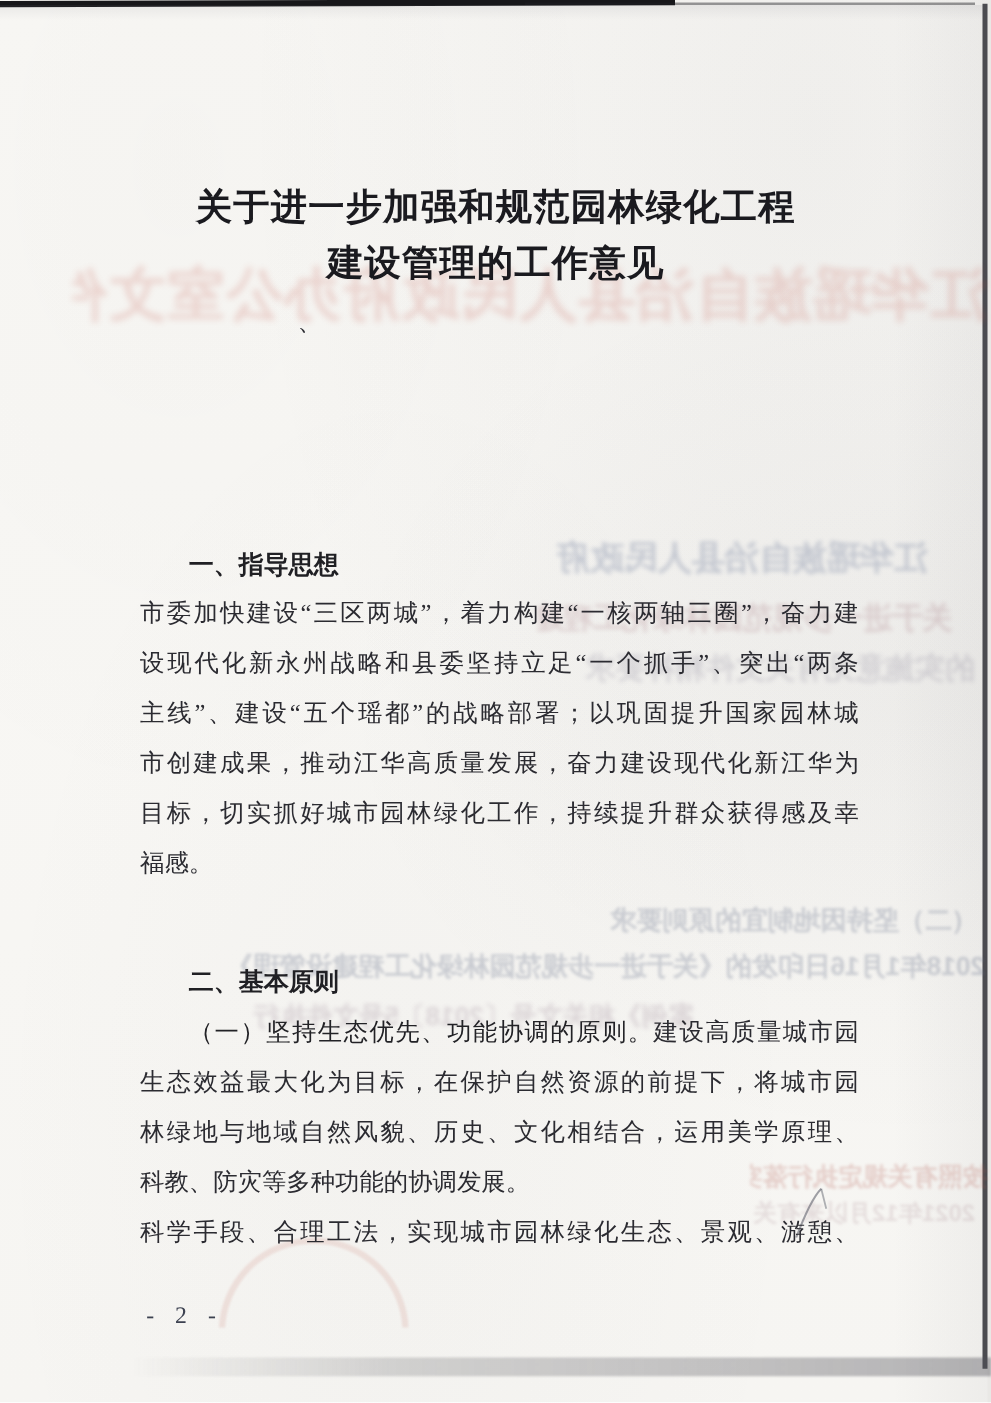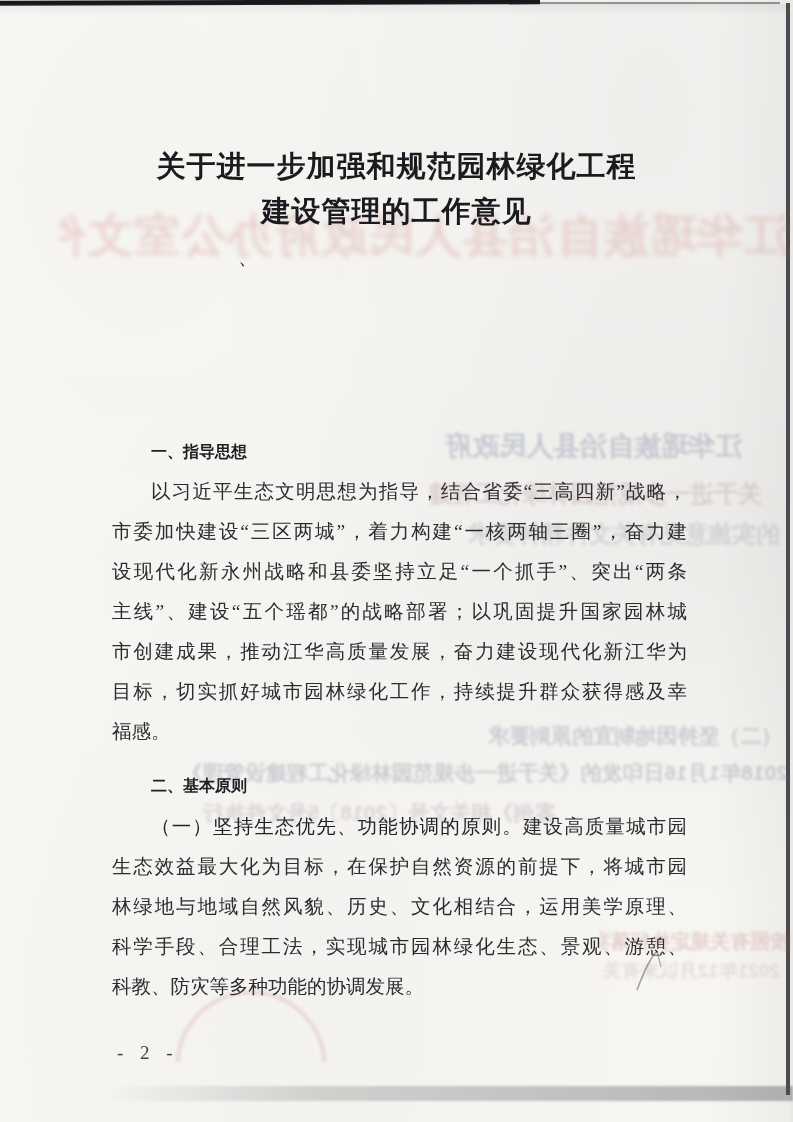--- a/index.html
+++ b/index.html
@@ -43,21 +43,21 @@
   .pencil{position:absolute;left:630px;top:946px;}
   
   .title{position:absolute;left:0;top:144px;width:100%;text-align:center;
     font-family:"Liberation Sans", sans-serif;font-weight:700;font-size:29px;line-height:45px;
     color:#1a1a1f;letter-spacing:1px;}
   .blk{position:absolute;left:112px;width:575px;}
   .line{font-size:19.5px;line-height:40px;color:#2b2b31;text-align:justify;text-align-last:justify;}
   .line.last{text-align-last:left;}
   .indent{text-indent:39px;}
   .heading{position:absolute;left:112px;width:575px;font-family:"Liberation Sans", sans-serif;
-    font-weight:700;font-size:16px;line-height:40px;color:#202024;text-indent:39px;
+    font-weight:700;font-size:20px;line-height:40px;color:#202024;text-indent:39px;
     text-align:center;text-align-last:left;}
   .lead-bold{font-family:"Liberation Sans", sans-serif;font-weight:400;color:#222226;}
   .pagenum{position:absolute;left:117px;top:1040px;font-size:19px;line-height:26px;
     color:#3c4150;letter-spacing:6px;font-family:"Liberation Serif", serif;}
 </style>
 </head>
 <body>
 
 <div class="page">
 
@@ -90,34 +90,33 @@
 
   <div class="title">
     <div>关于进一步加强和规范园林绿化工程</div>
     <div>建设管理的工作意见</div>
   </div>
 
 
   <div class="heading" style="top:432px">一、指导思想</div>
 
   <section class="blk" style="top:472px">
-    <div class="line indent">以习近平生态文明思想为指导，结合省委“三高四新”战略，</div>
     <div class="line">市委加快建设“三区两城”，着力构建“一核两轴三圈”，奋力建</div>
     <div class="line">设现代化新永州战略和县委坚持立足“一个抓手”、突出“两条</div>
     <div class="line">主线”、建设“五个瑶都”的战略部署；以巩固提升国家园林城</div>
     <div class="line">市创建成果，推动江华高质量发展，奋力建设现代化新江华为</div>
     <div class="line">目标，切实抓好城市园林绿化工作，持续提升群众获得感及幸</div>
     <div class="line last">福感。</div>
   </section>
 
   <div class="heading" style="top:766px">二、基本原则</div>
 
   <section class="blk" style="top:806px">
     <div class="line indent"><span class="lead-bold">（一）坚持生态优先、功能协调的原则。</span><span>建设高质量城市园</span></div>
     <div class="line">生态效益最大化为目标，在保护自然资源的前提下，将城市园</div>
     <div class="line">林绿地与地域自然风貌、历史、文化相结合，运用美学原理、</div>
+    <div class="line last">科教、防灾等多种功能的协调发展。</div>
     <div class="line">科学手段、合理工法，实现城市园林绿化生态、景观、游憩、</div>
-    <div class="line last">科教、防灾等多种功能的协调发展。</div>
   </section>
 
   <div class="pagenum">- 2 -</div>
 
 </div>
 
 </body></html>

